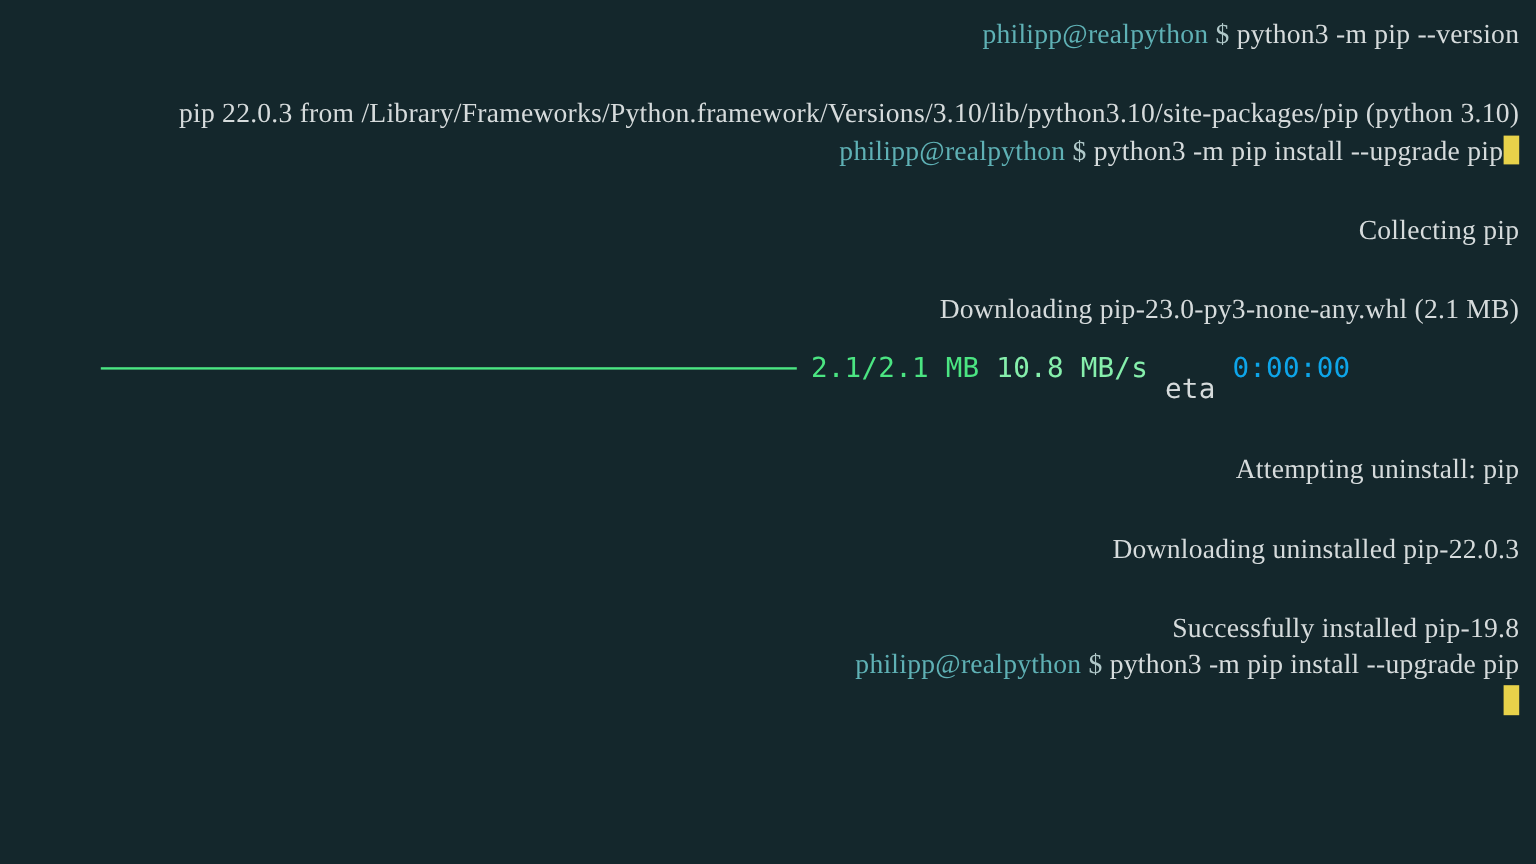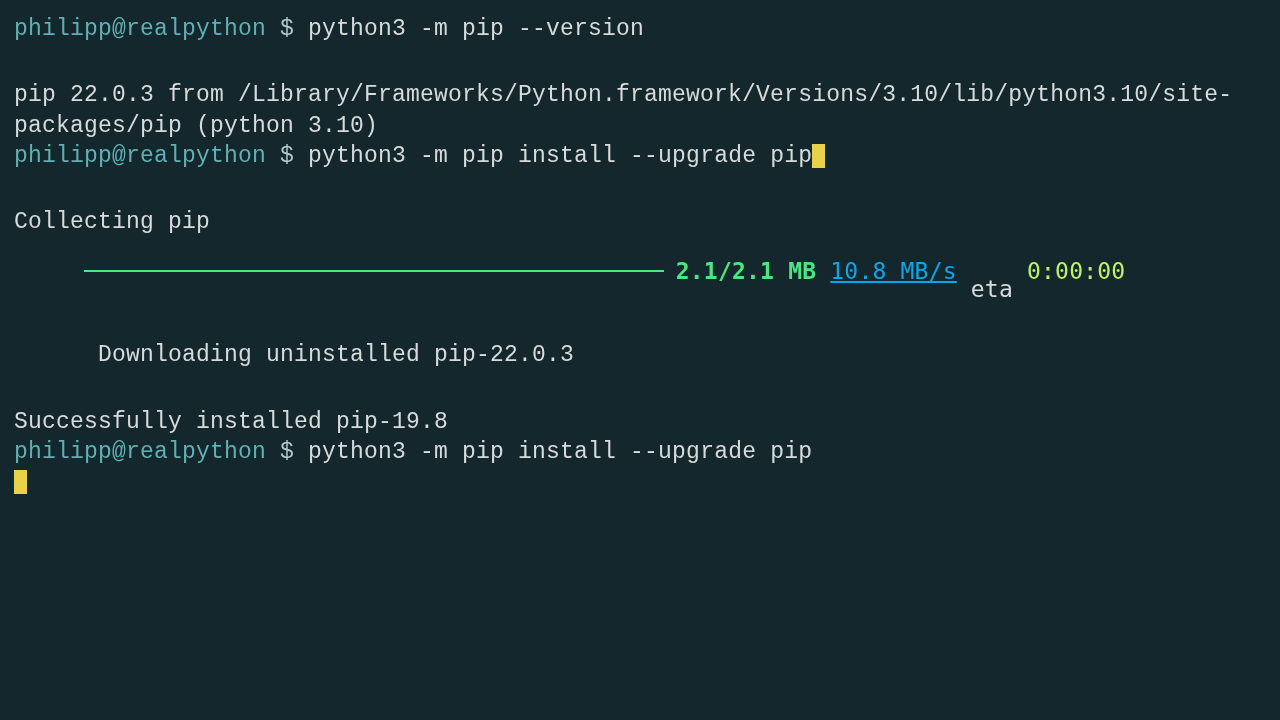--- a/index.html
+++ b/index.html
@@ -12,23 +12,23 @@
     padding: 14px 14px;
     width: 1280px;
     height: 720px;
     overflow: hidden;
     letter-spacing: 0.2px;
   }
   .prompt { color: #5fb1b5; }
   .dollar { color: #b0c8c9; }
   .cmd    { color: #d6dbdc; }
   .out    { color: #d6dbdc; margin-top: 36px; }
-  .green  { color: #4be582; font-weight: bold; }
-  .red    { color: #0ea5e9; text-decoration: underline; }
-  .cyan   { color: #bef264; }
+  .green  { color: #4be582; }
+  .red    { color: #86efac; }
+  .cyan   { color: #0ea5e9; }
   .cursor {
     display: inline-block;
     width: 0.58em;
     height: 1.05em;
     background: #e8d24a;
     vertical-align: text-bottom;
     margin-bottom: 1px;
   }
   .bar-wrap {
     display: flex;
@@ -37,45 +37,48 @@
   }
   .bar-line {
     flex: none;
     height: 2px;
     background: #4be582;
     margin-right: 0.5em;
   }
   pre.line {
     white-space: pre-wrap;
     word-break: break-word;
-    font-family: Liberation Mono, monospace;
+    font-family: Liberation Serif, serif;
+    text-align: right;
   }
 </style>
 </head>
 <body>
 
 <div>
 
   <pre class="line"><span class="prompt">philipp@realpython</span><span class="dollar"> $ </span><span class="cmd">python3 -m pip --version</span></pre>
 
   <pre class="line out">pip 22.0.3 from /Library/Frameworks/Python.framework/Versions/3.10/lib/python3.10/site-packages/pip (python 3.10)</pre>
 
   <pre class="line"><span class="prompt">philipp@realpython</span><span class="dollar"> $ </span><span class="cmd">python3 -m pip install --upgrade pip</span><span class="cursor"></span></pre>
 
   <pre class="line out">Collecting pip</pre>
+  <pre class="line out">  Downloading pip-23.0-py3-none-any.whl (2.1 MB)</pre>
 
   <div class="bar-wrap">
     <span>     </span>
     <span class="bar-line" style="width:580px"></span>
     <span class="green">2.1/2.1 MB</span><span> </span>
     <span class="red">10.8 MB/s</span><span> </span>
     <span class="out">eta </span>
     <span class="cyan">0:00:00</span>
   </div>
 
+  <pre class="line out">  Attempting uninstall: pip</pre>
   <pre class="line out">      Downloading uninstalled pip-22.0.3</pre>
   <pre class="line out">Successfully installed pip-19.8</pre>
 
   <pre class="line"><span class="prompt">philipp@realpython</span><span class="dollar"> $ </span><span class="cmd">python3 -m pip install --upgrade pip</span></pre>
 
 
   <pre class="line"><span class="cursor"></span></pre>
 </div>
 
 </body></html>

